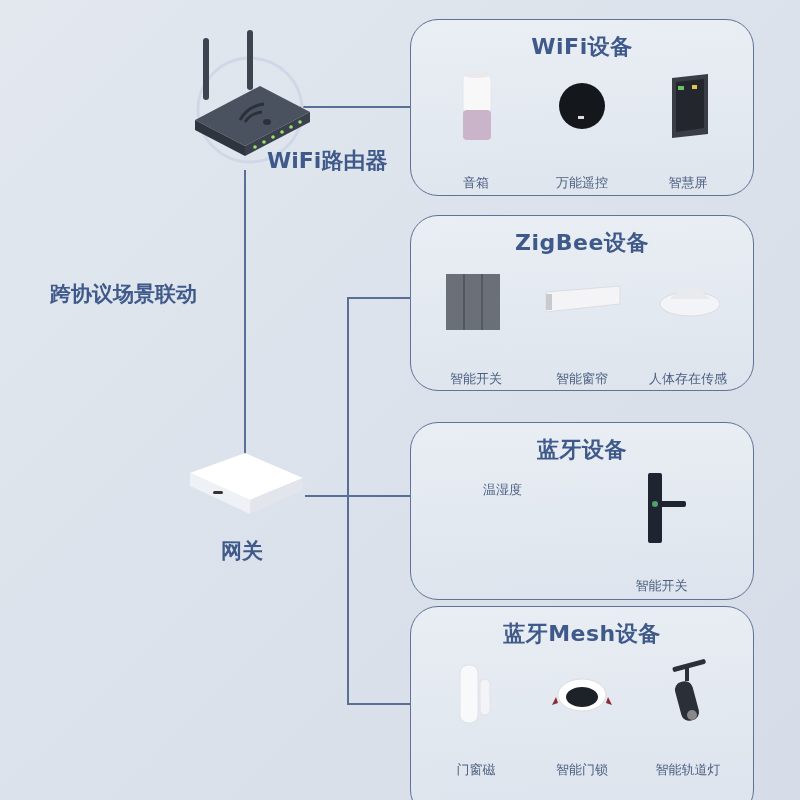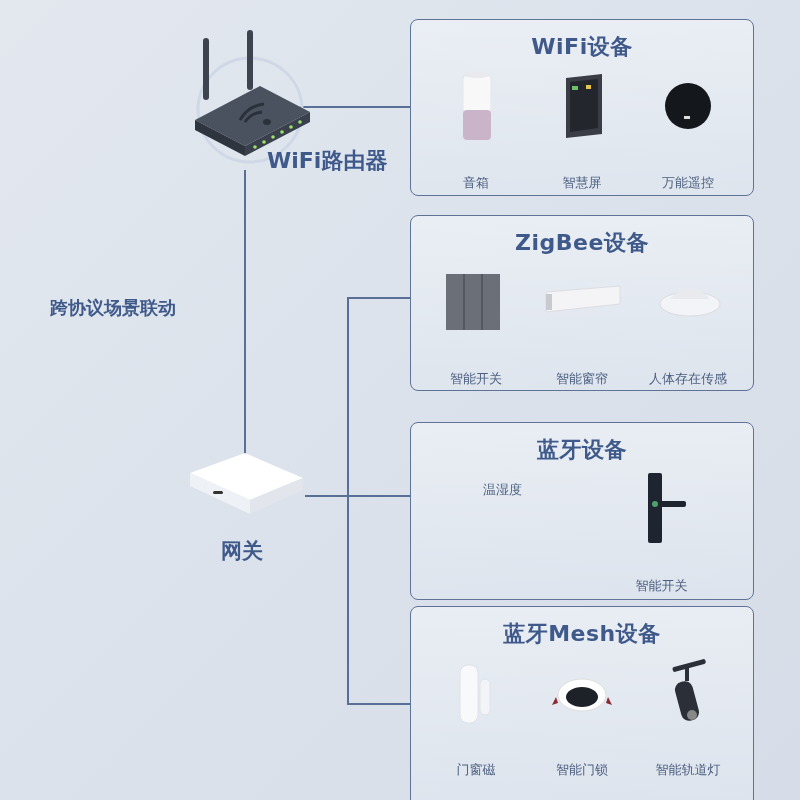--- a/index.html
+++ b/index.html
@@ -4,21 +4,21 @@
 <style>
   html, body { margin:0; padding:0; }
   body {
     width:800px; height:800px; position:relative; overflow:hidden;
     background: linear-gradient(135deg, #e3e8ef 0%, #dbe2eb 50%, #d6dde8 100%);
     font-family: "DejaVu Sans", sans-serif;
   }
   .line { position:absolute; background:#5a6f98; }
   .box {
     position:absolute; left:410px; width:344px;
-    border:1.5px solid #5f7297; border-radius:8px;
+    border:1.5px solid #5f7297; border-radius:28px;
     background: linear-gradient(180deg, rgba(238,242,247,0.75), rgba(226,232,240,0.55));
     box-sizing:border-box;
   }
   .box-title {
     position:absolute; left:0; right:0; top:12px; text-align:center;
     font-size:22px; color:#3f5a8a; font-weight:bold; letter-spacing:0.5px;
   }
   .items { position:absolute; left:0; right:0; top:48px; display:flex; justify-content:space-around; padding:0 12px; }
   .item { width:100px; display:flex; flex-direction:column; align-items:center;gap:16px; }
   .pic { width:80px; height:80px; position:relative; }
@@ -51,21 +51,21 @@
         <circle cx="106" cy="107" r="1.8"></circle>
         <circle cx="115" cy="102" r="1.8"></circle>
     </g>
     <path d="M55 100 q8 -14 24 -16" stroke="#2b313a" stroke-width="3" fill="none"></path>
     <path d="M60 102 q6 -9 17 -10" stroke="#2b313a" stroke-width="3" fill="none"></path>
     <ellipse cx="82" cy="102" rx="4" ry="3" fill="#2b313a"></ellipse>
   </svg>
 </div>
 <div class="big-label" style="left:267px;top:146px;font-size:22px;">WiFi路由器</div>
 
-<div class="big-label" style="left:50px;top:296px;font-size:18px;">跨协议场景联动</div>
+<div class="big-label" style="left:50px;top:280px;font-size:21px;">跨协议场景联动</div>
 
 <div style="position:absolute;left:185px;top:448px;width:100px;height:80px;">
   <svg width="120" height="80" viewBox="0 0 120 80">
     <polygon points="5,25 60,5 118,30 65,52" fill="#ffffff"></polygon>
     <polygon points="5,25 65,52 65,66 5,38" fill="#eef1f5"></polygon>
     <polygon points="65,52 118,30 118,42 65,66" fill="#e2e6ec"></polygon>
     <rect x="28" y="43" width="10" height="3" rx="1.5" fill="#333"></rect>
   </svg>
 </div>
 <div class="big-label" style="left:221px;top:537px;font-size:21px;">网关</div>
@@ -76,33 +76,33 @@
     <div class="item">
       <div class="pic"><svg width="80" height="80" viewBox="0 0 80 80">
         <rect x="27" y="6" width="28" height="40" rx="5" fill="#f8f8f9" stroke="#e5e5ea"></rect>
         <rect x="27" y="42" width="28" height="30" rx="4" fill="#c9b4c9"></rect>
         <ellipse cx="41" cy="7" rx="13" ry="3" fill="#e9e9ee"></ellipse>
           </svg></div>
       <div class="item-label">音箱</div>
     </div>
     <div class="item">
       <div class="pic"><svg width="80" height="80" viewBox="0 0 80 80">
+        <circle cx="40" cy="38" r="23" fill="#14171c"></circle>
+        <rect x="58" y="48" width="6" height="3" fill="#ddd" transform="translate(-22,0)"></rect>
+          </svg></div>
+      <div class="item-label">万能遥控</div>
+    </div>
+    <div class="item">
+      <div class="pic"><svg width="80" height="80" viewBox="0 0 80 80">
         <polygon points="24,10 60,6 60,66 24,70" fill="#3a3d46"></polygon>
         <polygon points="28,14 56,11 56,60 28,64" fill="#24262d"></polygon>
         <rect x="30" y="18" width="6" height="4" fill="#6fc06b"></rect>
         <rect x="44" y="17" width="5" height="4" fill="#e8c44c"></rect>
           </svg></div>
       <div class="item-label">智慧屏</div>
-    </div>
-    <div class="item">
-      <div class="pic"><svg width="80" height="80" viewBox="0 0 80 80">
-        <circle cx="40" cy="38" r="23" fill="#14171c"></circle>
-        <rect x="58" y="48" width="6" height="3" fill="#ddd" transform="translate(-22,0)"></rect>
-          </svg></div>
-      <div class="item-label">万能遥控</div>
     </div>
   </div>
 </div>
 
 <div class="box" style="top:215px;height:176px;">
   <div class="box-title">ZigBee设备</div>
   <div class="items">
     <div class="item">
       <div class="pic"><svg width="80" height="80" viewBox="0 0 80 80">
         <rect x="10" y="10" width="54" height="56" fill="#6a6f78"></rect>

